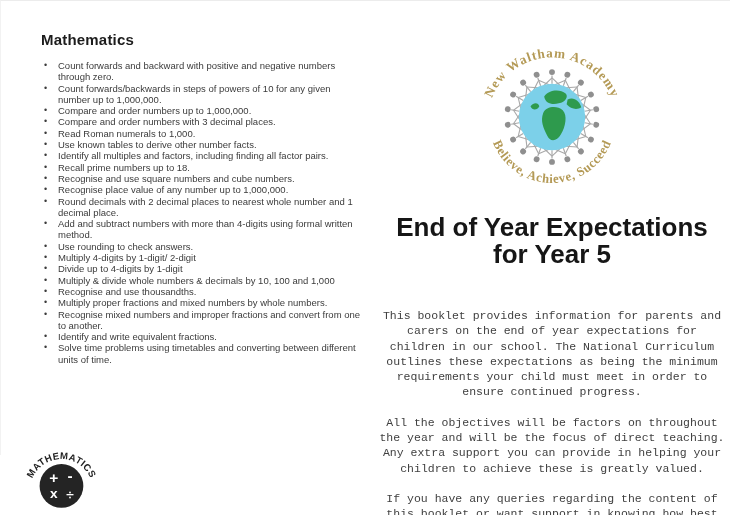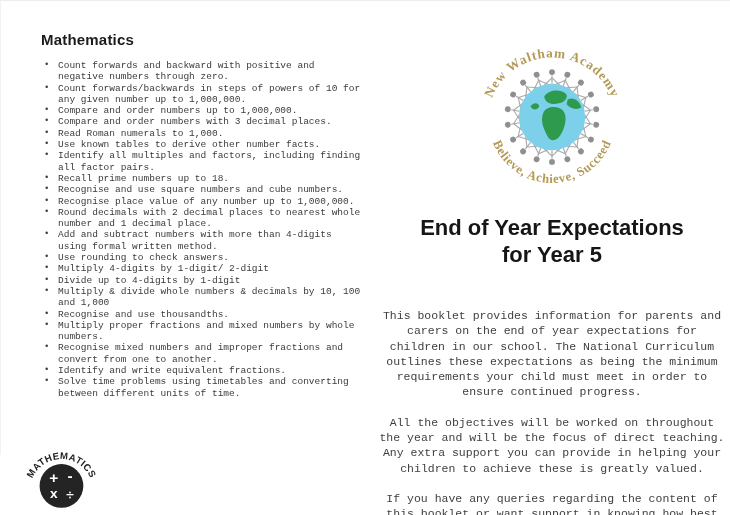--- a/index.html
+++ b/index.html
@@ -31,21 +31,20 @@
     font-weight: bold;
     color: #1c1c1c;
     letter-spacing: 0.2px;
     margin-bottom: 12px;
   }
   ul.objectives {
     list-style: none;
     font-size: 9.5px;
     line-height: 11.3px;
     color: #3b3b3b;
-    font-family: Liberation Mono, monospace;
   }
   ul.objectives li {
     position: relative;
     padding-left: 17px;
   }
   ul.objectives li::before {
     content: "\2022";
     position: absolute;
     left: 3px;
     top: 0;
@@ -66,21 +65,21 @@
   .right-col {
     position: absolute;
     left: 378px;
     top: 33px;
     width: 346px;
     text-align: center;
   }
   .logo-wrap { width: 170px; height: 166px; margin: 0 auto; }
   .doc-title {
     margin-top: 14px;
-    font-size: 22px;
+    font-size: 26px;
     line-height: 27px;
     font-weight: bold;
     color: #161616;
   }
   .intro {
     margin-top: 40px;
     font-size: 11.5px;
     line-height: 15.3px;
     color: #3f3f3f;
     font-family: Liberation Mono, monospace;
@@ -188,18 +187,18 @@
       </svg>
     </div>
 
     <div class="doc-title">
       <div>End of Year Expectations</div>
       <div>for Year 5</div>
     </div>
 
     <div class="intro">
       <p>This booklet provides information for parents and carers on the end of year expectations for children in our school. The National Curriculum outlines these expectations as being the minimum requirements your child must meet in order to ensure continued progress.</p>
-      <p>All the objectives will be worked on throughout the year and will be the focus of direct teaching. Any extra support you can provide in helping your children to achieve these is greatly valued.</p>
+      <p>All the objectives will be factors on throughout the year and will be the focus of direct teaching. Any extra support you can provide in helping your children to achieve these is greatly valued.</p>
       <p>If you have any queries regarding the content of this booklet or want support in knowing how best to help your child please talk to your child's teacher.</p>
     </div>
   </div>
 
 </div>
 
 </body></html>

